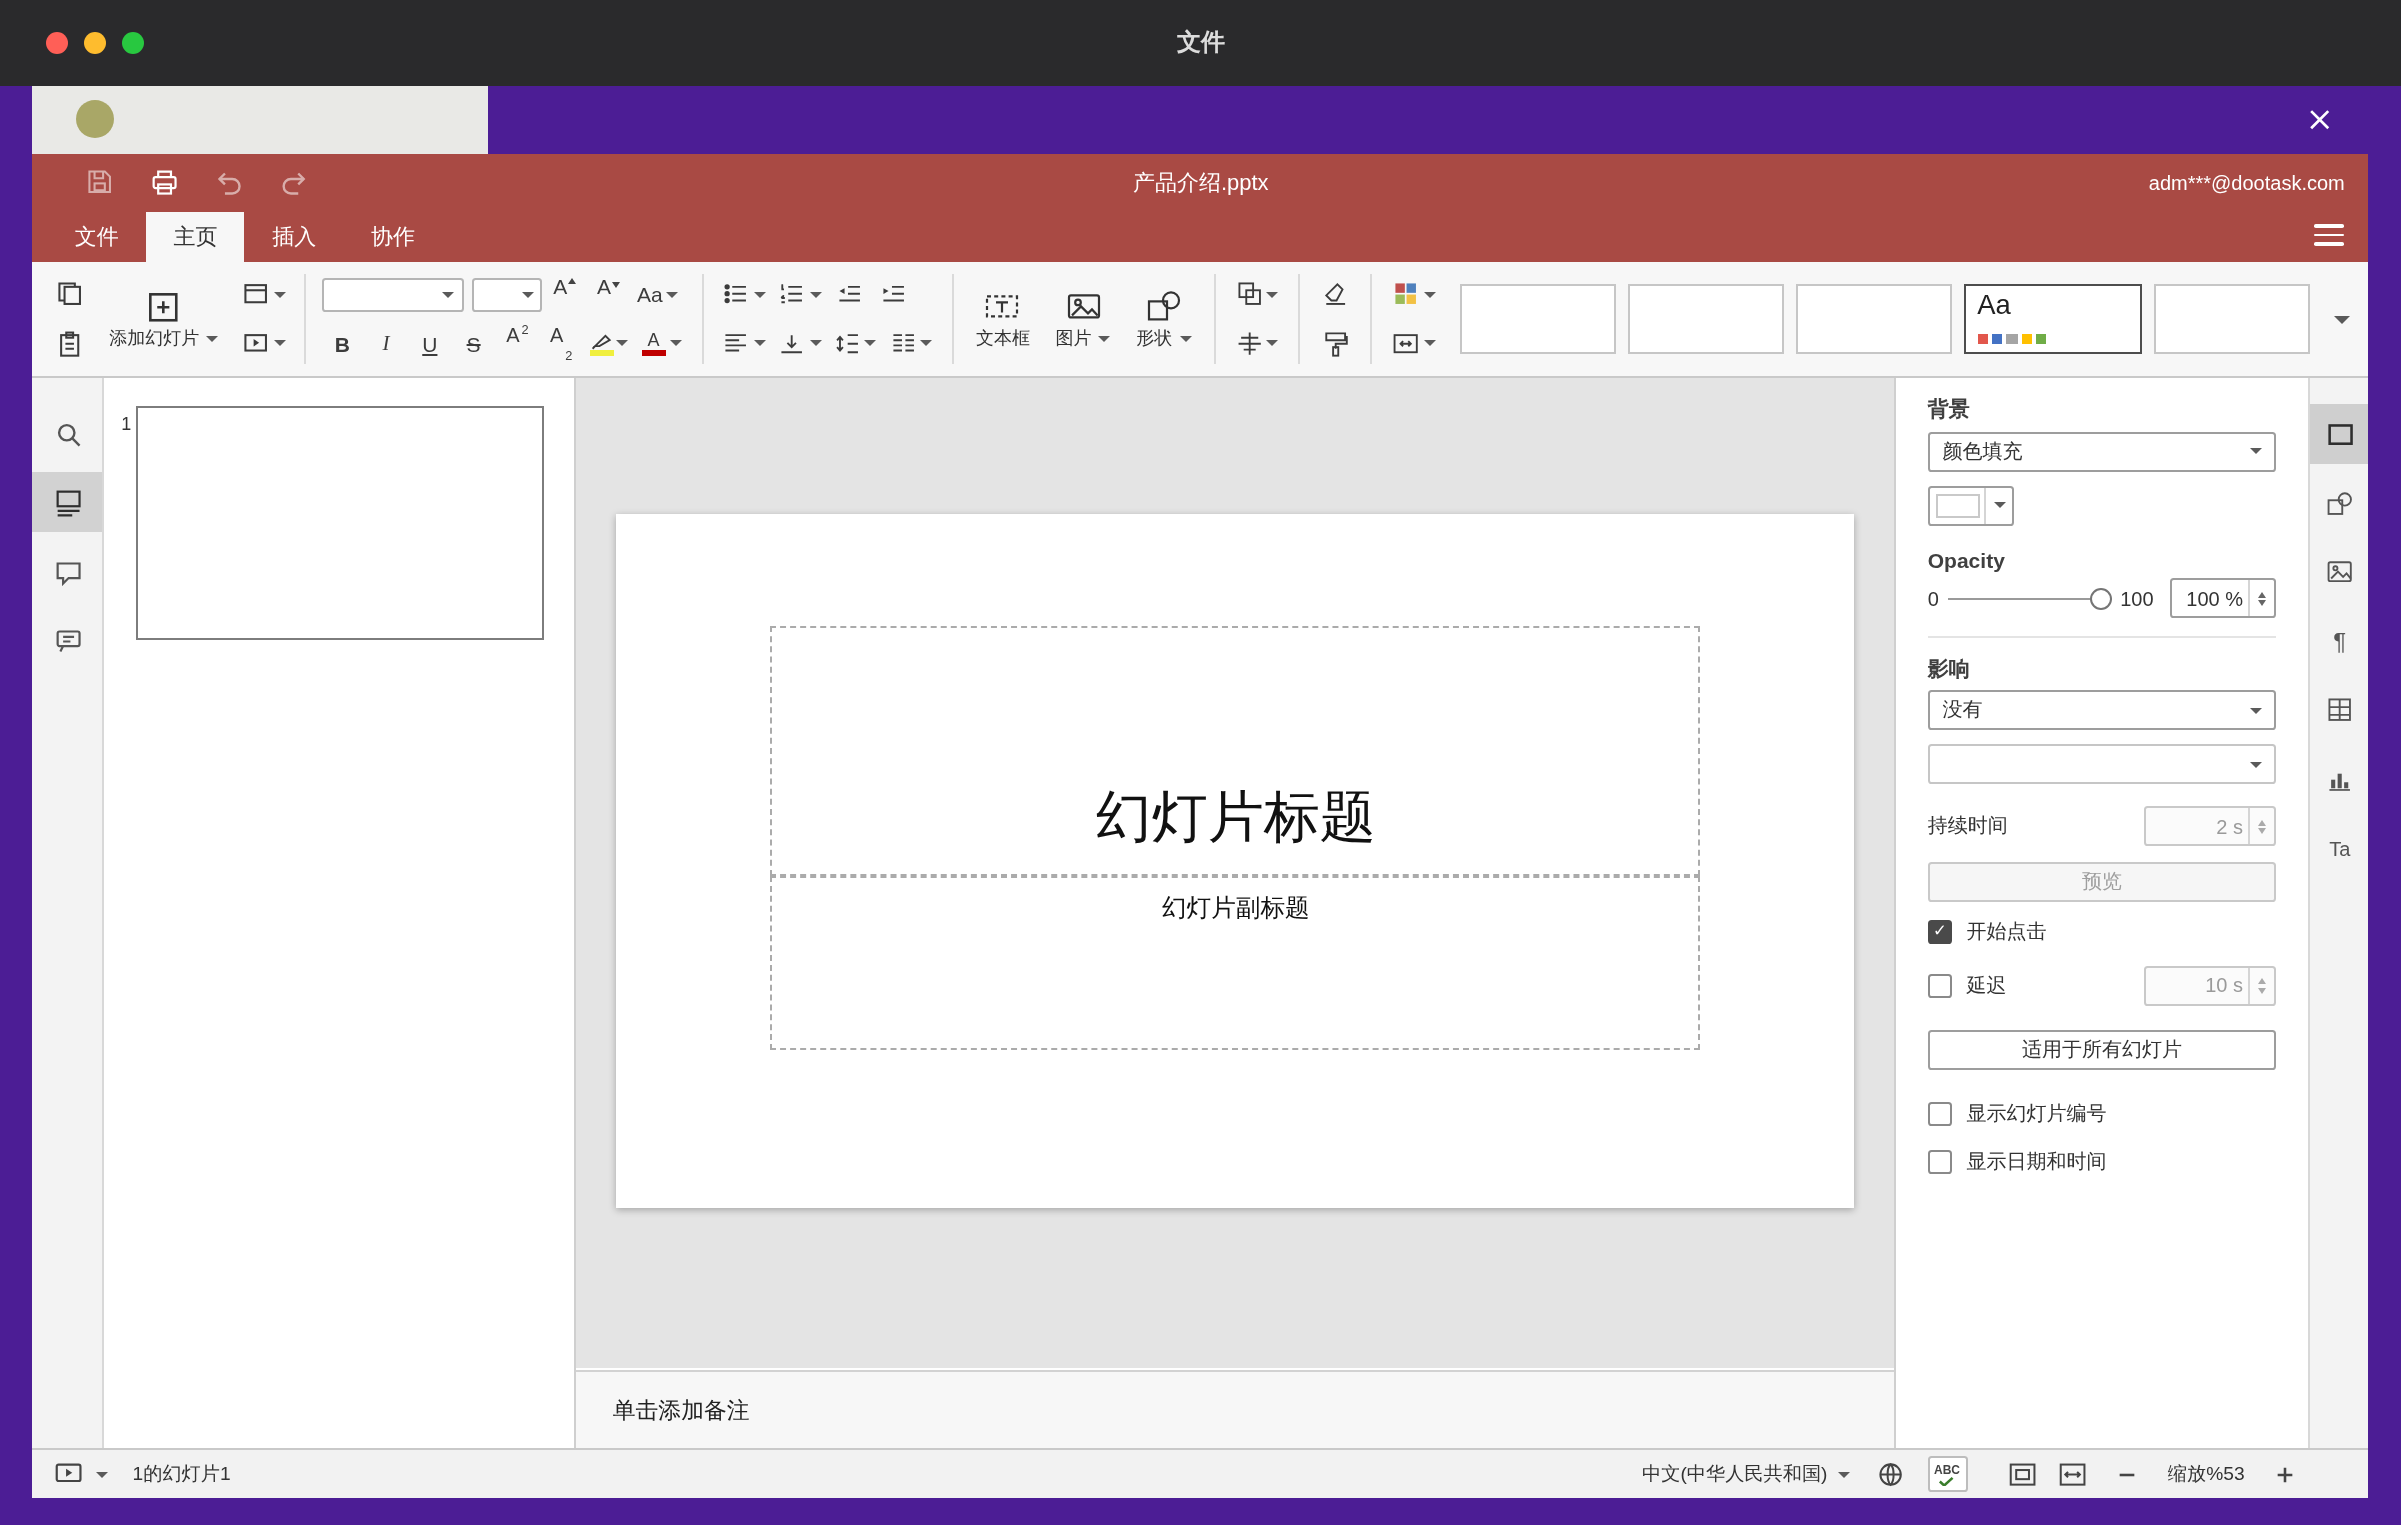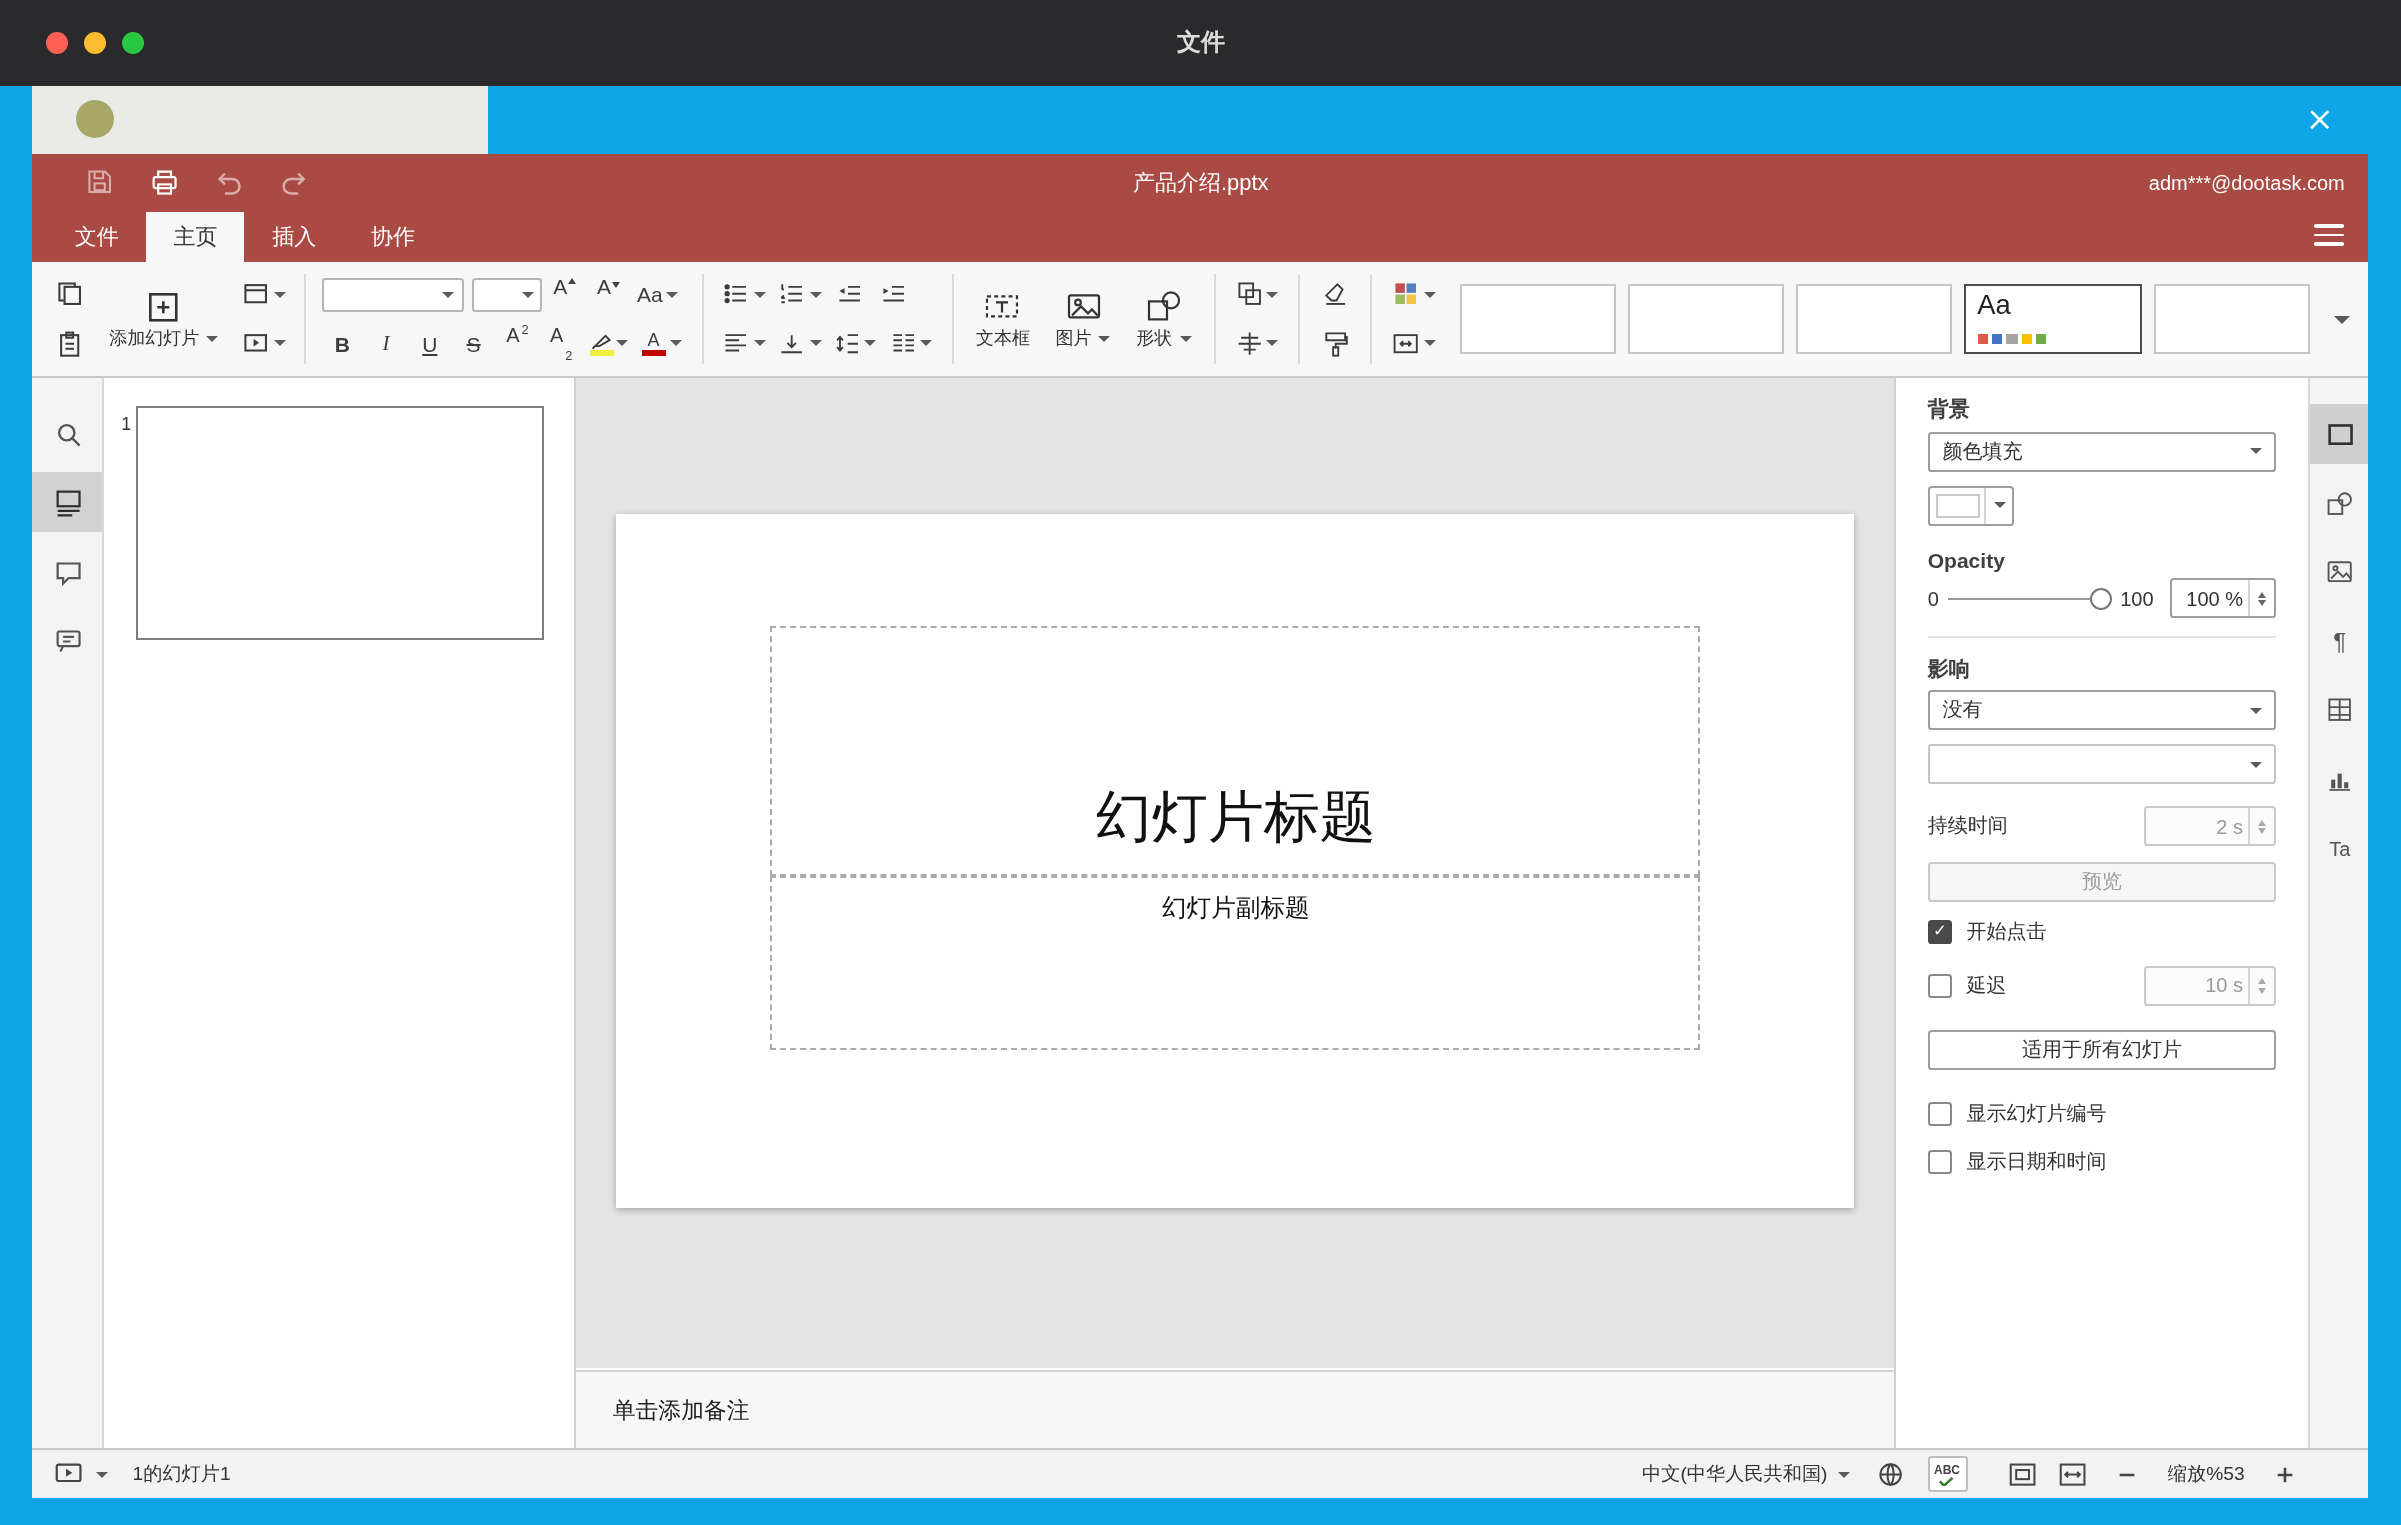--- a/index.html
+++ b/index.html
@@ -1,19 +1,19 @@
 <!DOCTYPE html>
 <html style="font-size:14.6px"><head>
 <meta charset="utf-8">
 <style>
   *{margin:0;padding:0;box-sizing:border-box;}
   html,body{background:#000;}
   body{font-family:"Liberation Sans","DejaVu Sans",sans-serif;}
   svg{display:block;}
-  .screen{position:relative;width:2401px;height:1526px;background:#0ea5e9;overflow:hidden;}
+  .screen{position:relative;width:2401px;height:1526px;background:#4c1d95;overflow:hidden;}
   .stage{position:absolute;left:0;top:0;width:1201px;height:763px;transform:scale(2);transform-origin:0 0;}
 
   
   .titlebar{position:absolute;left:0;top:0;width:1201px;height:43px;background:#2a2a2c;}
   .lights{position:absolute;left:23px;top:0;height:43px;display:flex;align-items:center;gap:8.2px;}
   .light{width:11px;height:11px;border-radius:50%;}
   .tb-title{position:absolute;left:0;right:0;top:0;height:43px;display:flex;align-items:center;justify-content:center;color:#dcdcdc;font-size:12px;font-weight:bold;}
   .underlay{position:absolute;left:16.4px;top:43px;width:228px;height:34px;background:#e9e9e6;}
   .underlay .ava{position:absolute;left:22px;top:7.3px;width:19px;height:19px;border-radius:50%;background:#a9a767;}
   .close-btn{position:absolute;left:1151px;top:51px;width:18px;height:18px;display:flex;align-items:center;justify-content:center;color:#fff;cursor:pointer;}

